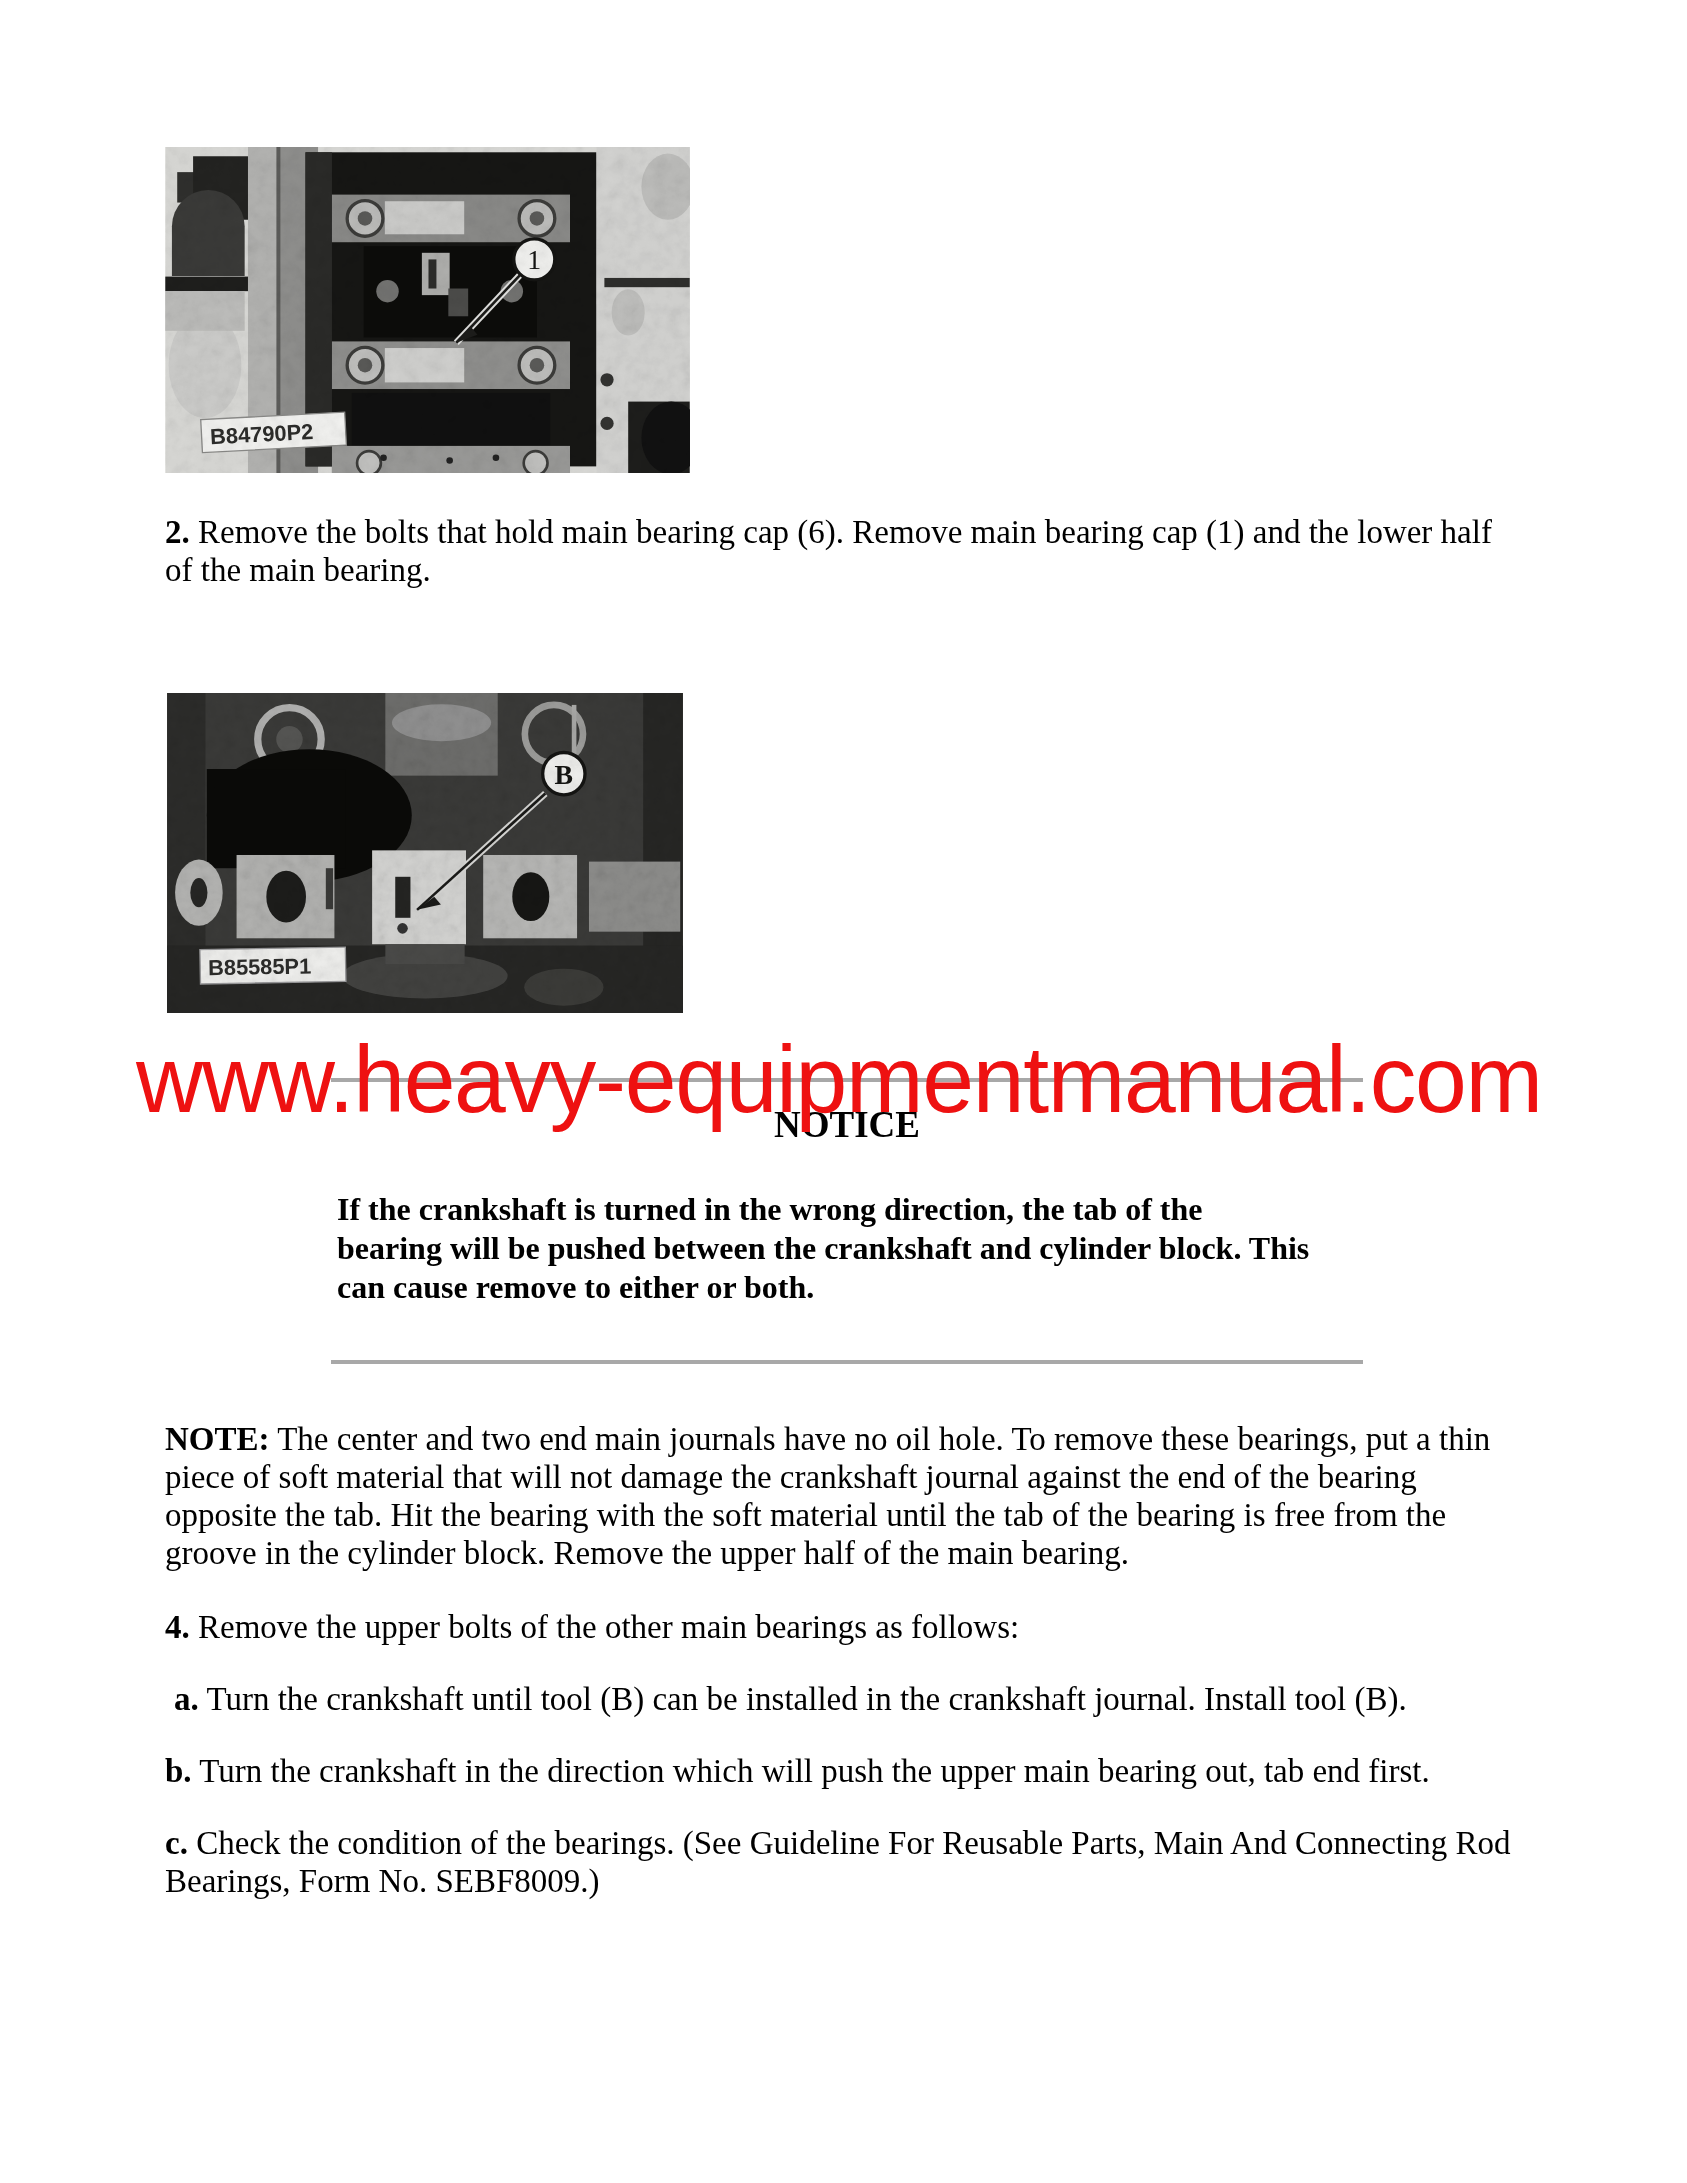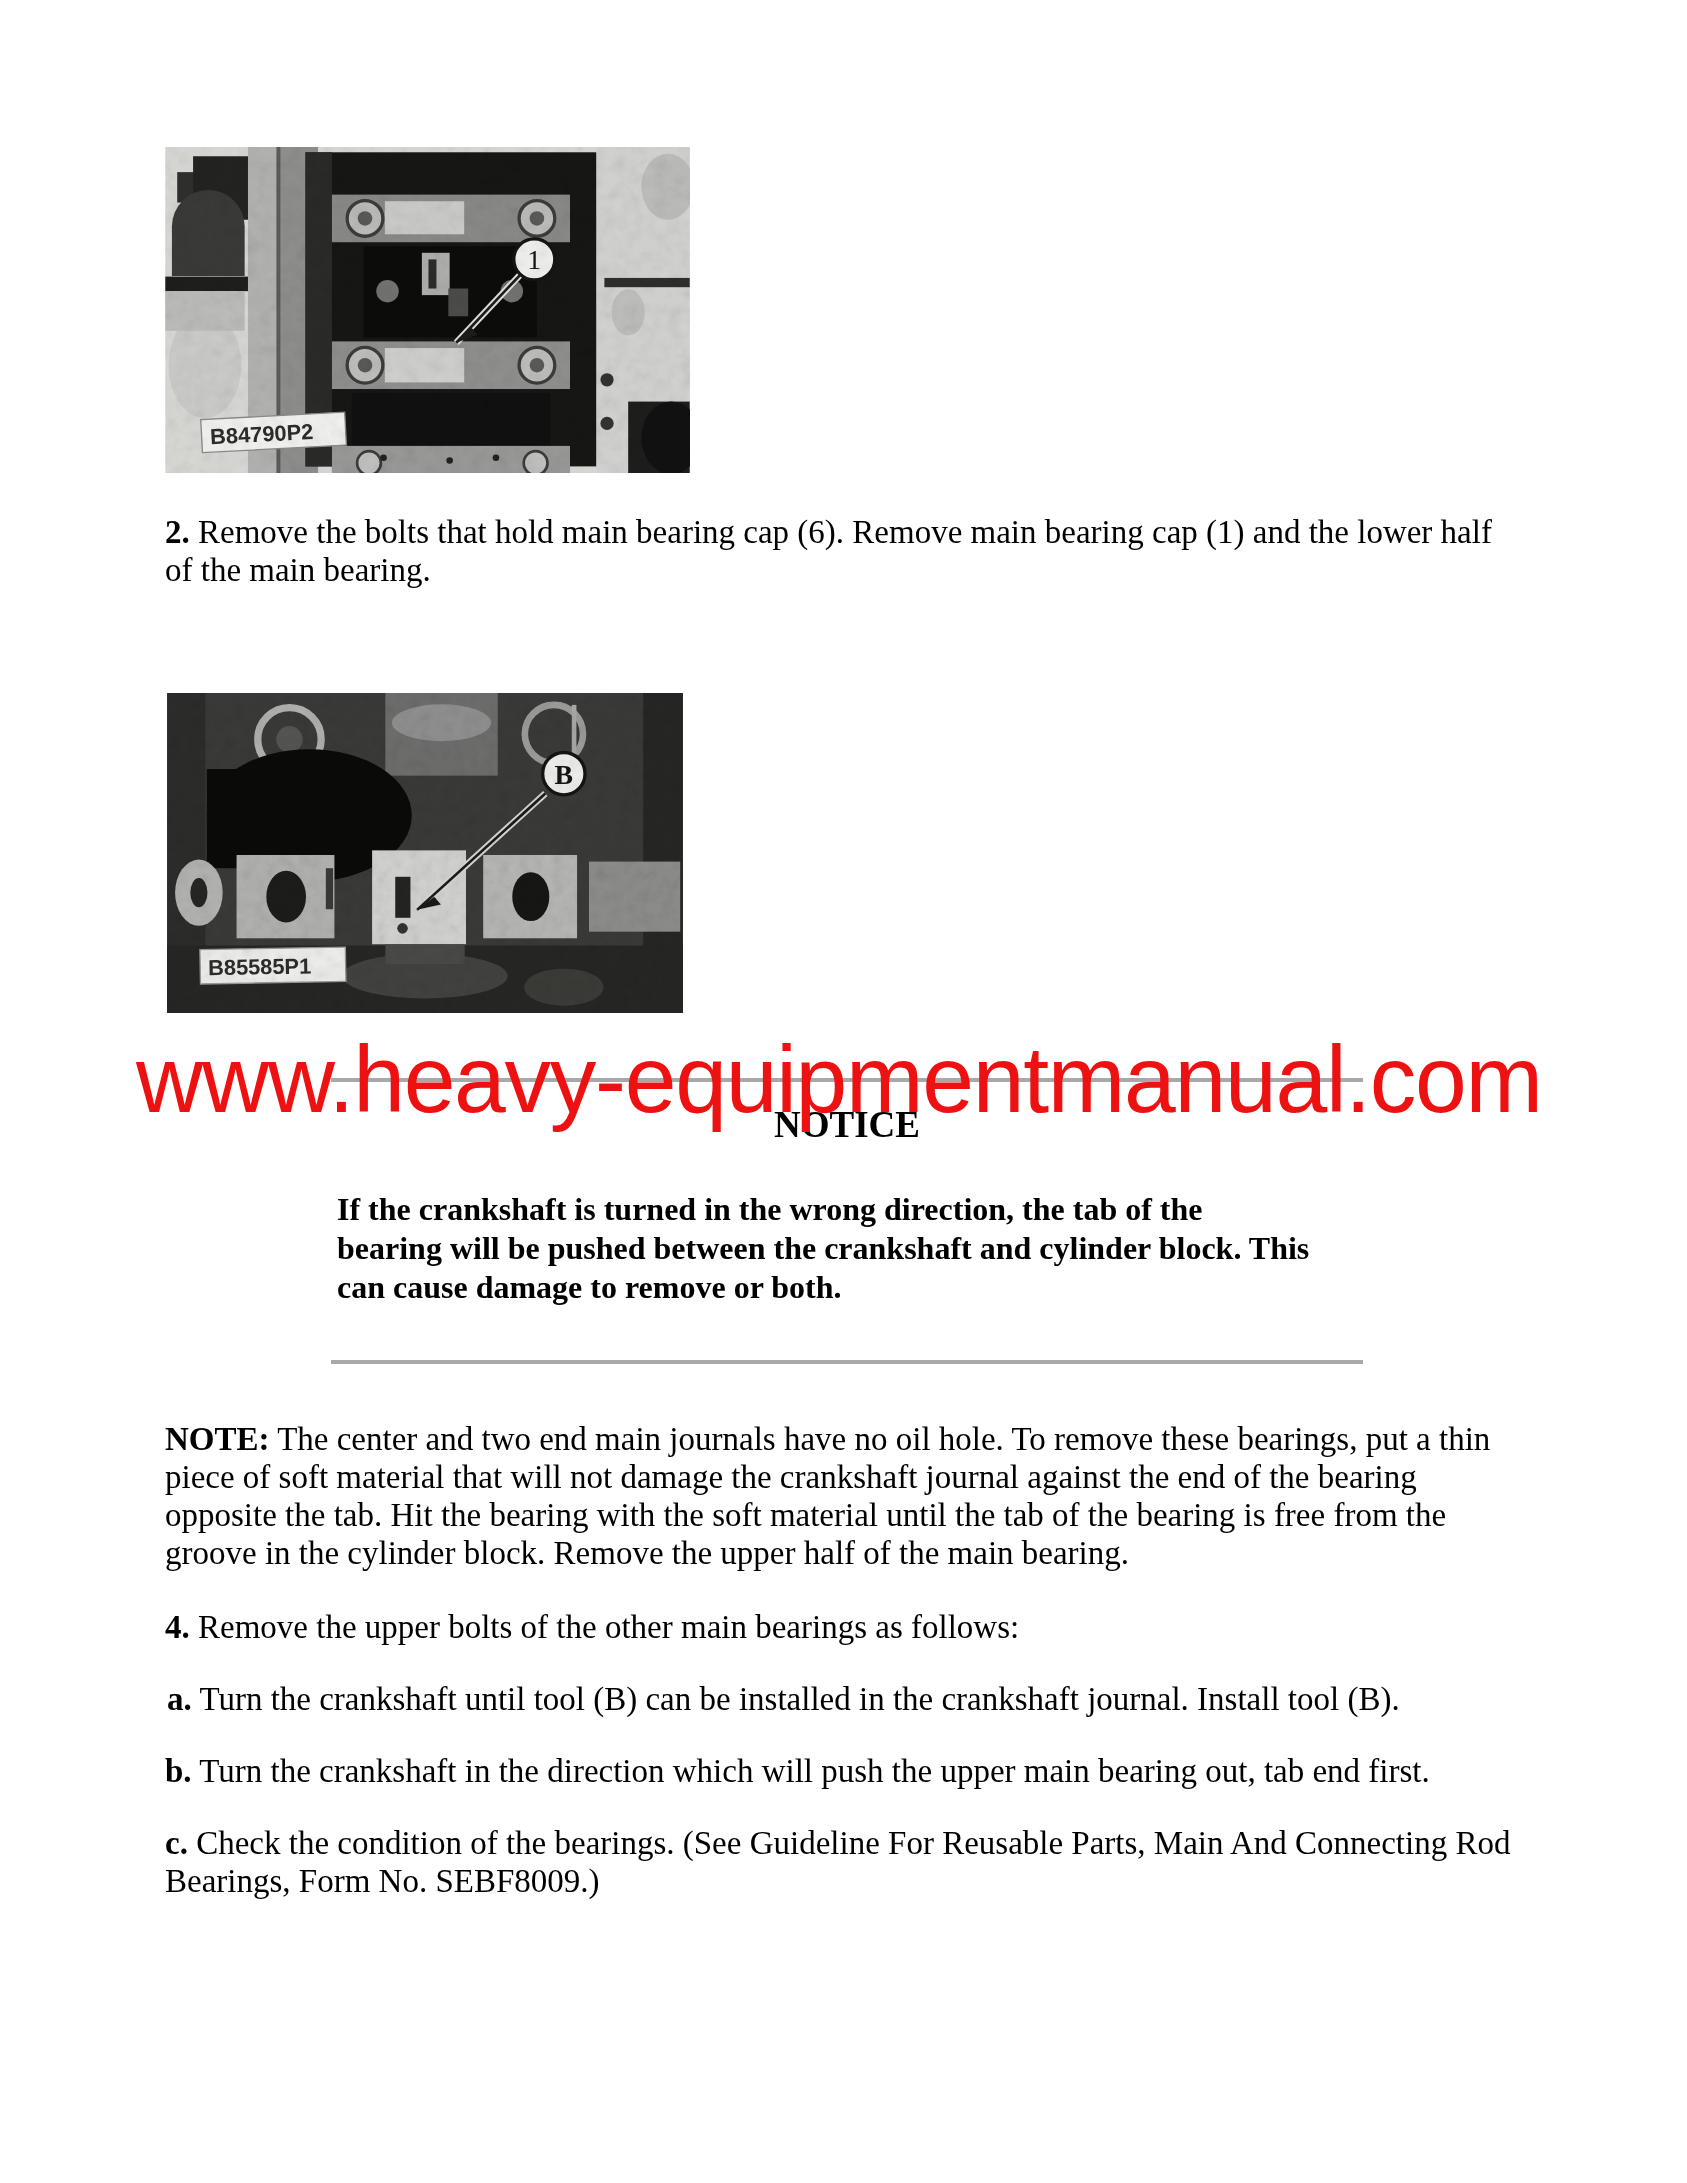--- a/index.html
+++ b/index.html
@@ -212,38 +212,38 @@
 
       <rect width="780" height="484" filter="url(#grainB)" opacity="0.25" style="mix-blend-mode:multiply"></rect>
     </svg>
   </div>
 
   <div class="rule" style="left:331px;top:1078px;width:1032px;"></div>
   <div class="notice-title" style="top:1106px;">NOTICE</div>
   <div class="notice-body" style="top:1190px;">
     <div>If the crankshaft is turned in the wrong direction, the tab of the</div>
     <div>bearing will be pushed between the crankshaft and cylinder block. This</div>
-    <div>can cause damage to remove or both.</div>
+    <div>can cause remove to either or both.</div>
   </div>
   <div class="rule" style="left:331px;top:1360px;width:1032px;"></div>
 
   <div class="watermark" style="color:#ee1111;">www.heavy-equipmentmanual.com</div>
 
   <div class="para" style="left:165px;top:1420px;">
     <div><b>NOTE:</b><span> The center and two end main journals have no oil hole. To remove these bearings, put a thin</span></div>
     <div>piece of soft material that will not damage the crankshaft journal against the end of the bearing</div>
     <div>opposite the tab. Hit the bearing with the soft material until the tab of the bearing is free from the</div>
     <div>groove in the cylinder block. Remove the upper half of the main bearing.</div>
   </div>
 
   <div class="para" style="left:165px;top:1608px;">
     <div><b>4.</b><span> Remove the upper bolts of the other main bearings as follows:</span></div>
   </div>
 
-  <div class="para" style="left:167px;top:1680px;">
+  <div class="para" style="left:174px;top:1680px;">
     <div><b>a.</b><span> Turn the crankshaft until tool (B) can be installed in the crankshaft journal. Install tool (B).</span></div>
   </div>
 
   <div class="para" style="left:165px;top:1752px;">
     <div><b>b.</b><span> Turn the crankshaft in the direction which will push the upper main bearing out, tab end first.</span></div>
   </div>
 
   <div class="para" style="left:165px;top:1824px;">
     <div><b>c.</b><span> Check the condition of the bearings. (See Guideline For Reusable Parts, Main And Connecting Rod</span></div>
     <div>Bearings, Form No. SEBF8009.)</div>

